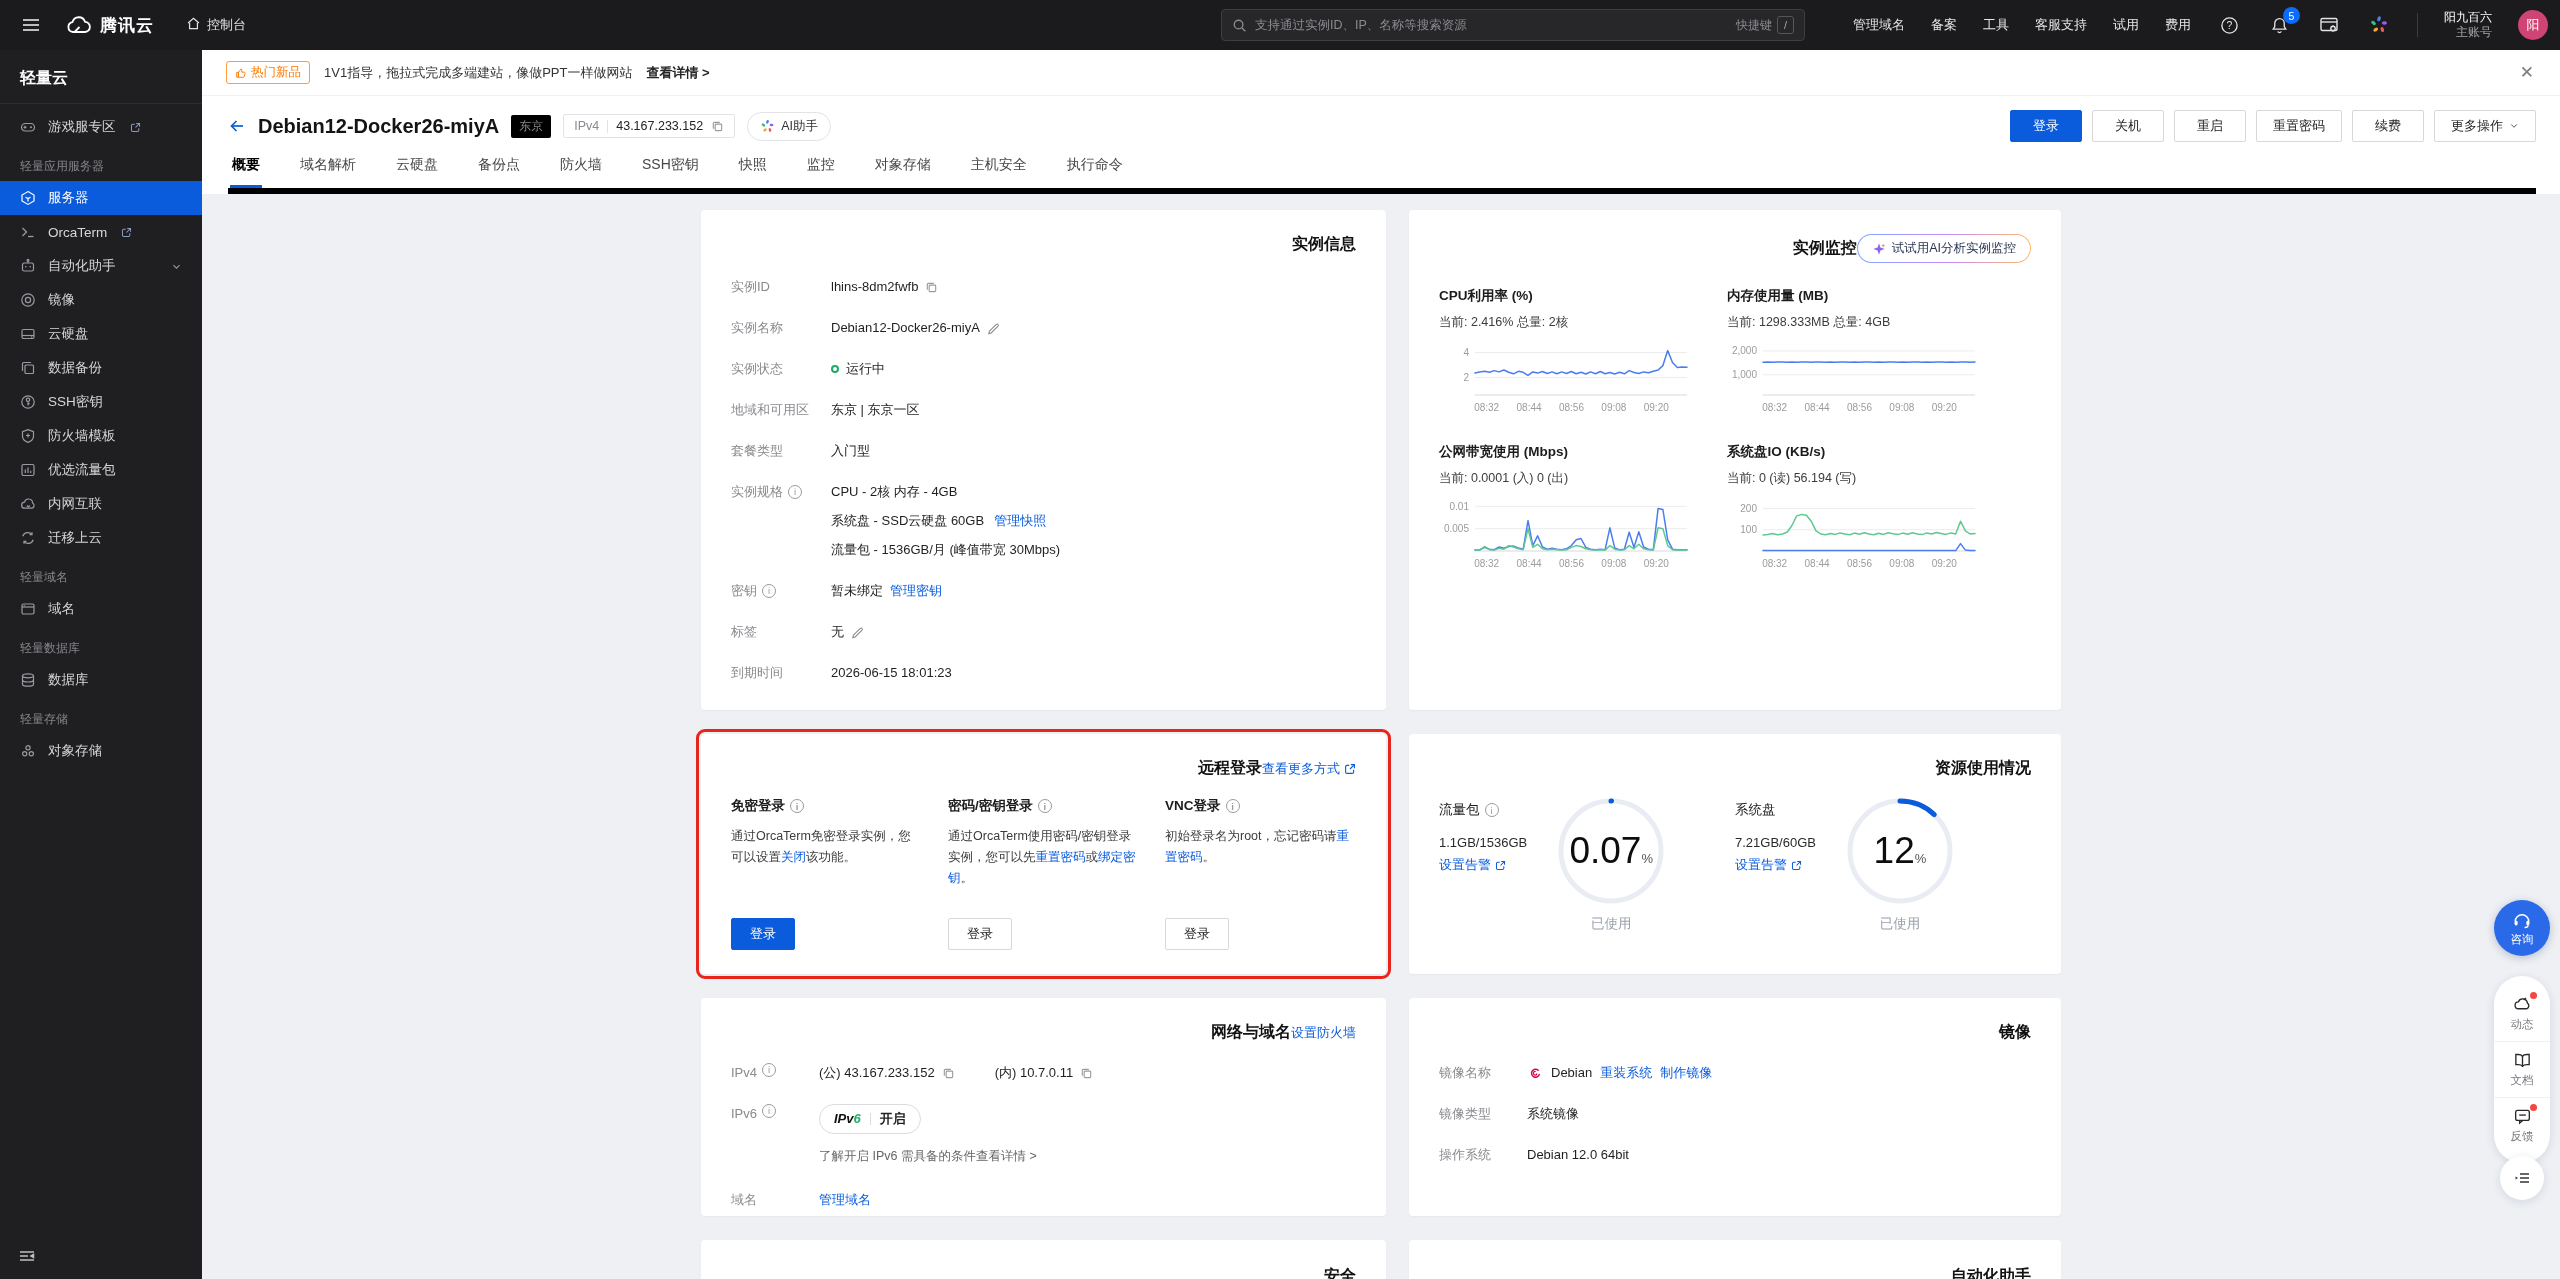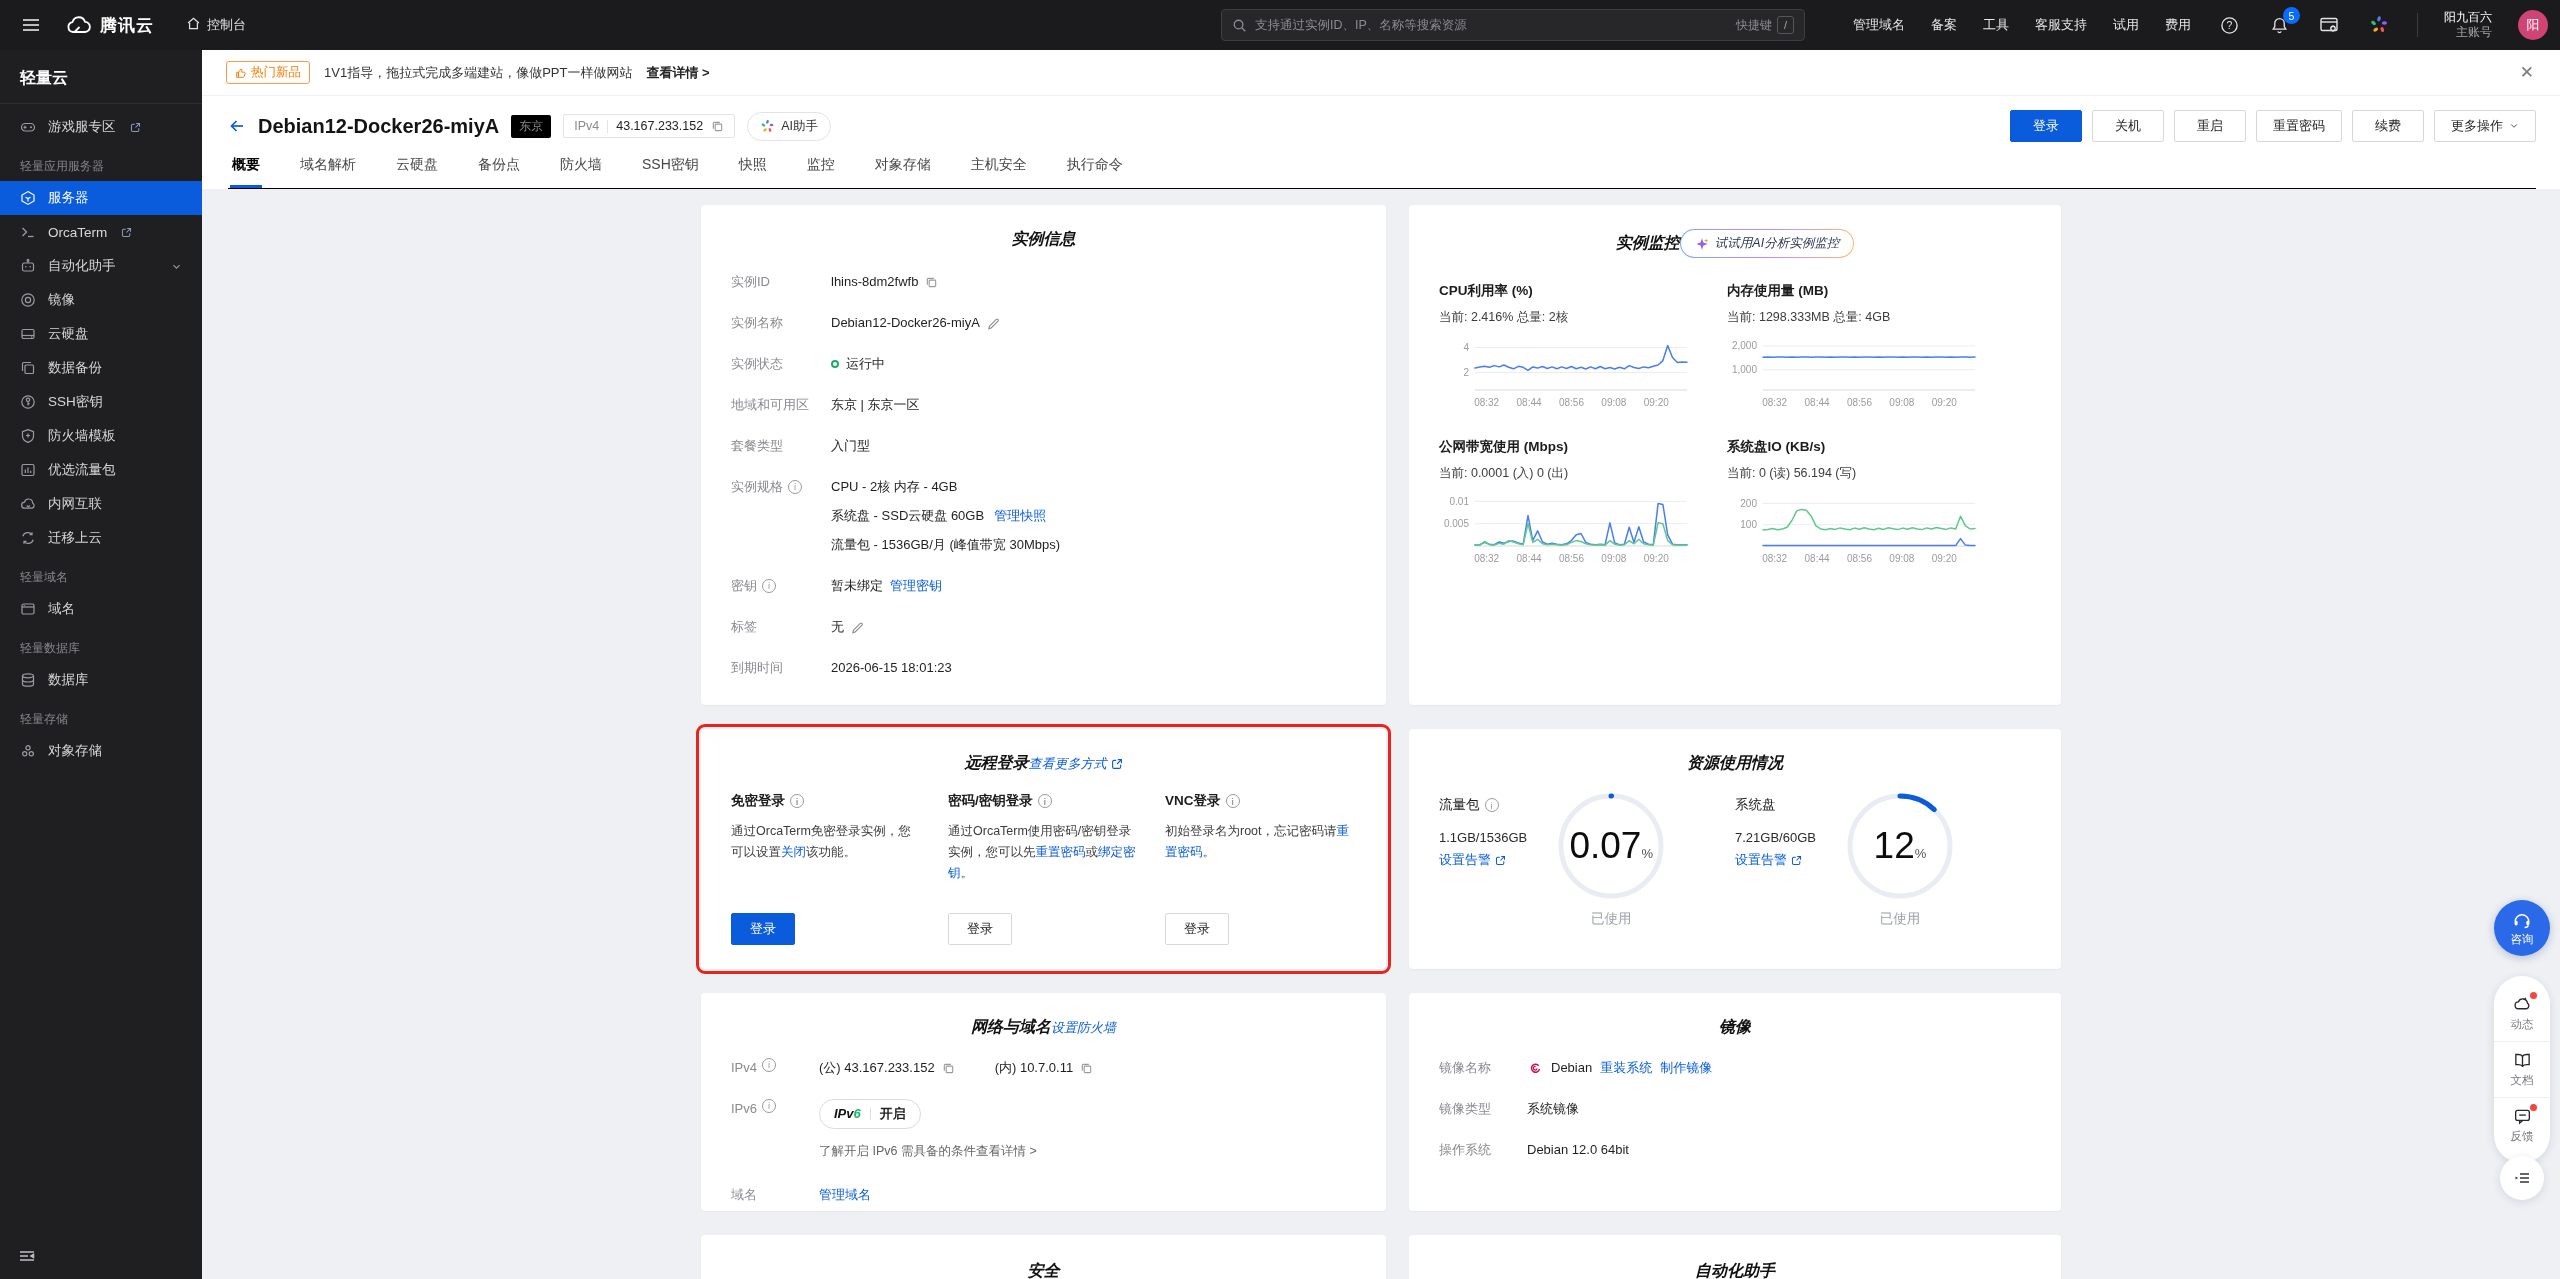--- a/index.html
+++ b/index.html
@@ -54,28 +54,28 @@
   .page-title { font-size:20px; font-weight:700; color:#141414; }
   .region-badge { background:#000000; color:#8a8a8f; font-size:12px; padding:3px 8px; border-radius:2px; }
   .ip-box { display:flex; align-items:center; gap:8px; border:1px solid #e3e3e6; border-radius:2px; padding:4px 10px; font-size:12.5px; }
   .ip-box .lbl { color:#8a8a8f; }
   .ip-box .sep { width:1px; height:13px; background:#e3e3e6; }
   .ip-box .val { color:#232323; }
   .ai-pill { display:flex; align-items:center; gap:6px; border:1px solid #e3e3e6; border-radius:999px; padding:5px 12px; font-size:12.5px; color:#333; cursor:pointer; }
   .head-actions { margin-left:auto; display:flex; gap:10px; }
   .btn { height:32px; min-width:72px; padding:0 16px; font-size:13px; font-family:inherit; background:#fff; border:1px solid #d8d8dc; color:#242424; cursor:pointer; border-radius:2px; display:inline-flex; align-items:center; justify-content:center; gap:6px; }
   .btn.primary { background:#0b5cdd; border-color:#0b5cdd; color:#fff; }
-  .tabs { display:flex; gap:36px; margin-top:14px; border-bottom:1px solid #000000; padding-left:2px; }
+  .tabs { display:flex; gap:36px; margin-top:14px; border-bottom:6px solid #000000; padding-left:2px; }
   .tab { font-size:14px; color:#474747; padding:0 2px 11px; cursor:pointer; border-bottom:3px solid transparent; }
   .tab.active { color:#000; font-weight:700; border-bottom-color:#0b5cdd; }
 
   .content { flex:1; overflow:hidden; padding-top:16px; }
   .grid { width:1360px; margin:0 auto; display:grid; grid-template-columns:685px 652px; grid-template-rows:500px 240px 218px 220px; gap:24px 23px; }
   .card { background:#fff; border-radius:4px; padding:24px 30px; box-shadow:0 1px 2px rgba(20,30,60,.04); overflow:hidden; display:flex; flex-direction:column; }
-  .card-head { display:flex; align-items:center; justify-content:center;font-style:italic; }
+  .card-head { display:flex; align-items:center; justify-content:flex-end; }
   .card-title { font-size:16px; font-weight:700; color:#121212; }
   .tlink { color:#0b5cdd; cursor:pointer; }
   .link-row { display:inline-flex; align-items:center; gap:4px; font-size:13px; color:#0b5cdd; cursor:pointer; }
   .highlighted { outline:3px solid #e8251d; outline-offset:2px; }
 
   
   .info-rows { margin-top:22px; }
   .info-row { display:flex; font-size:13px; line-height:20px; margin-bottom:21px; }
   .info-label { width:100px; flex-shrink:0; color:#8a8a8f; display:flex; align-items:flex-start; gap:5px; }
   .info-value { color:#1f1f1f; display:flex; align-items:center; gap:7px; flex-wrap:wrap; }

